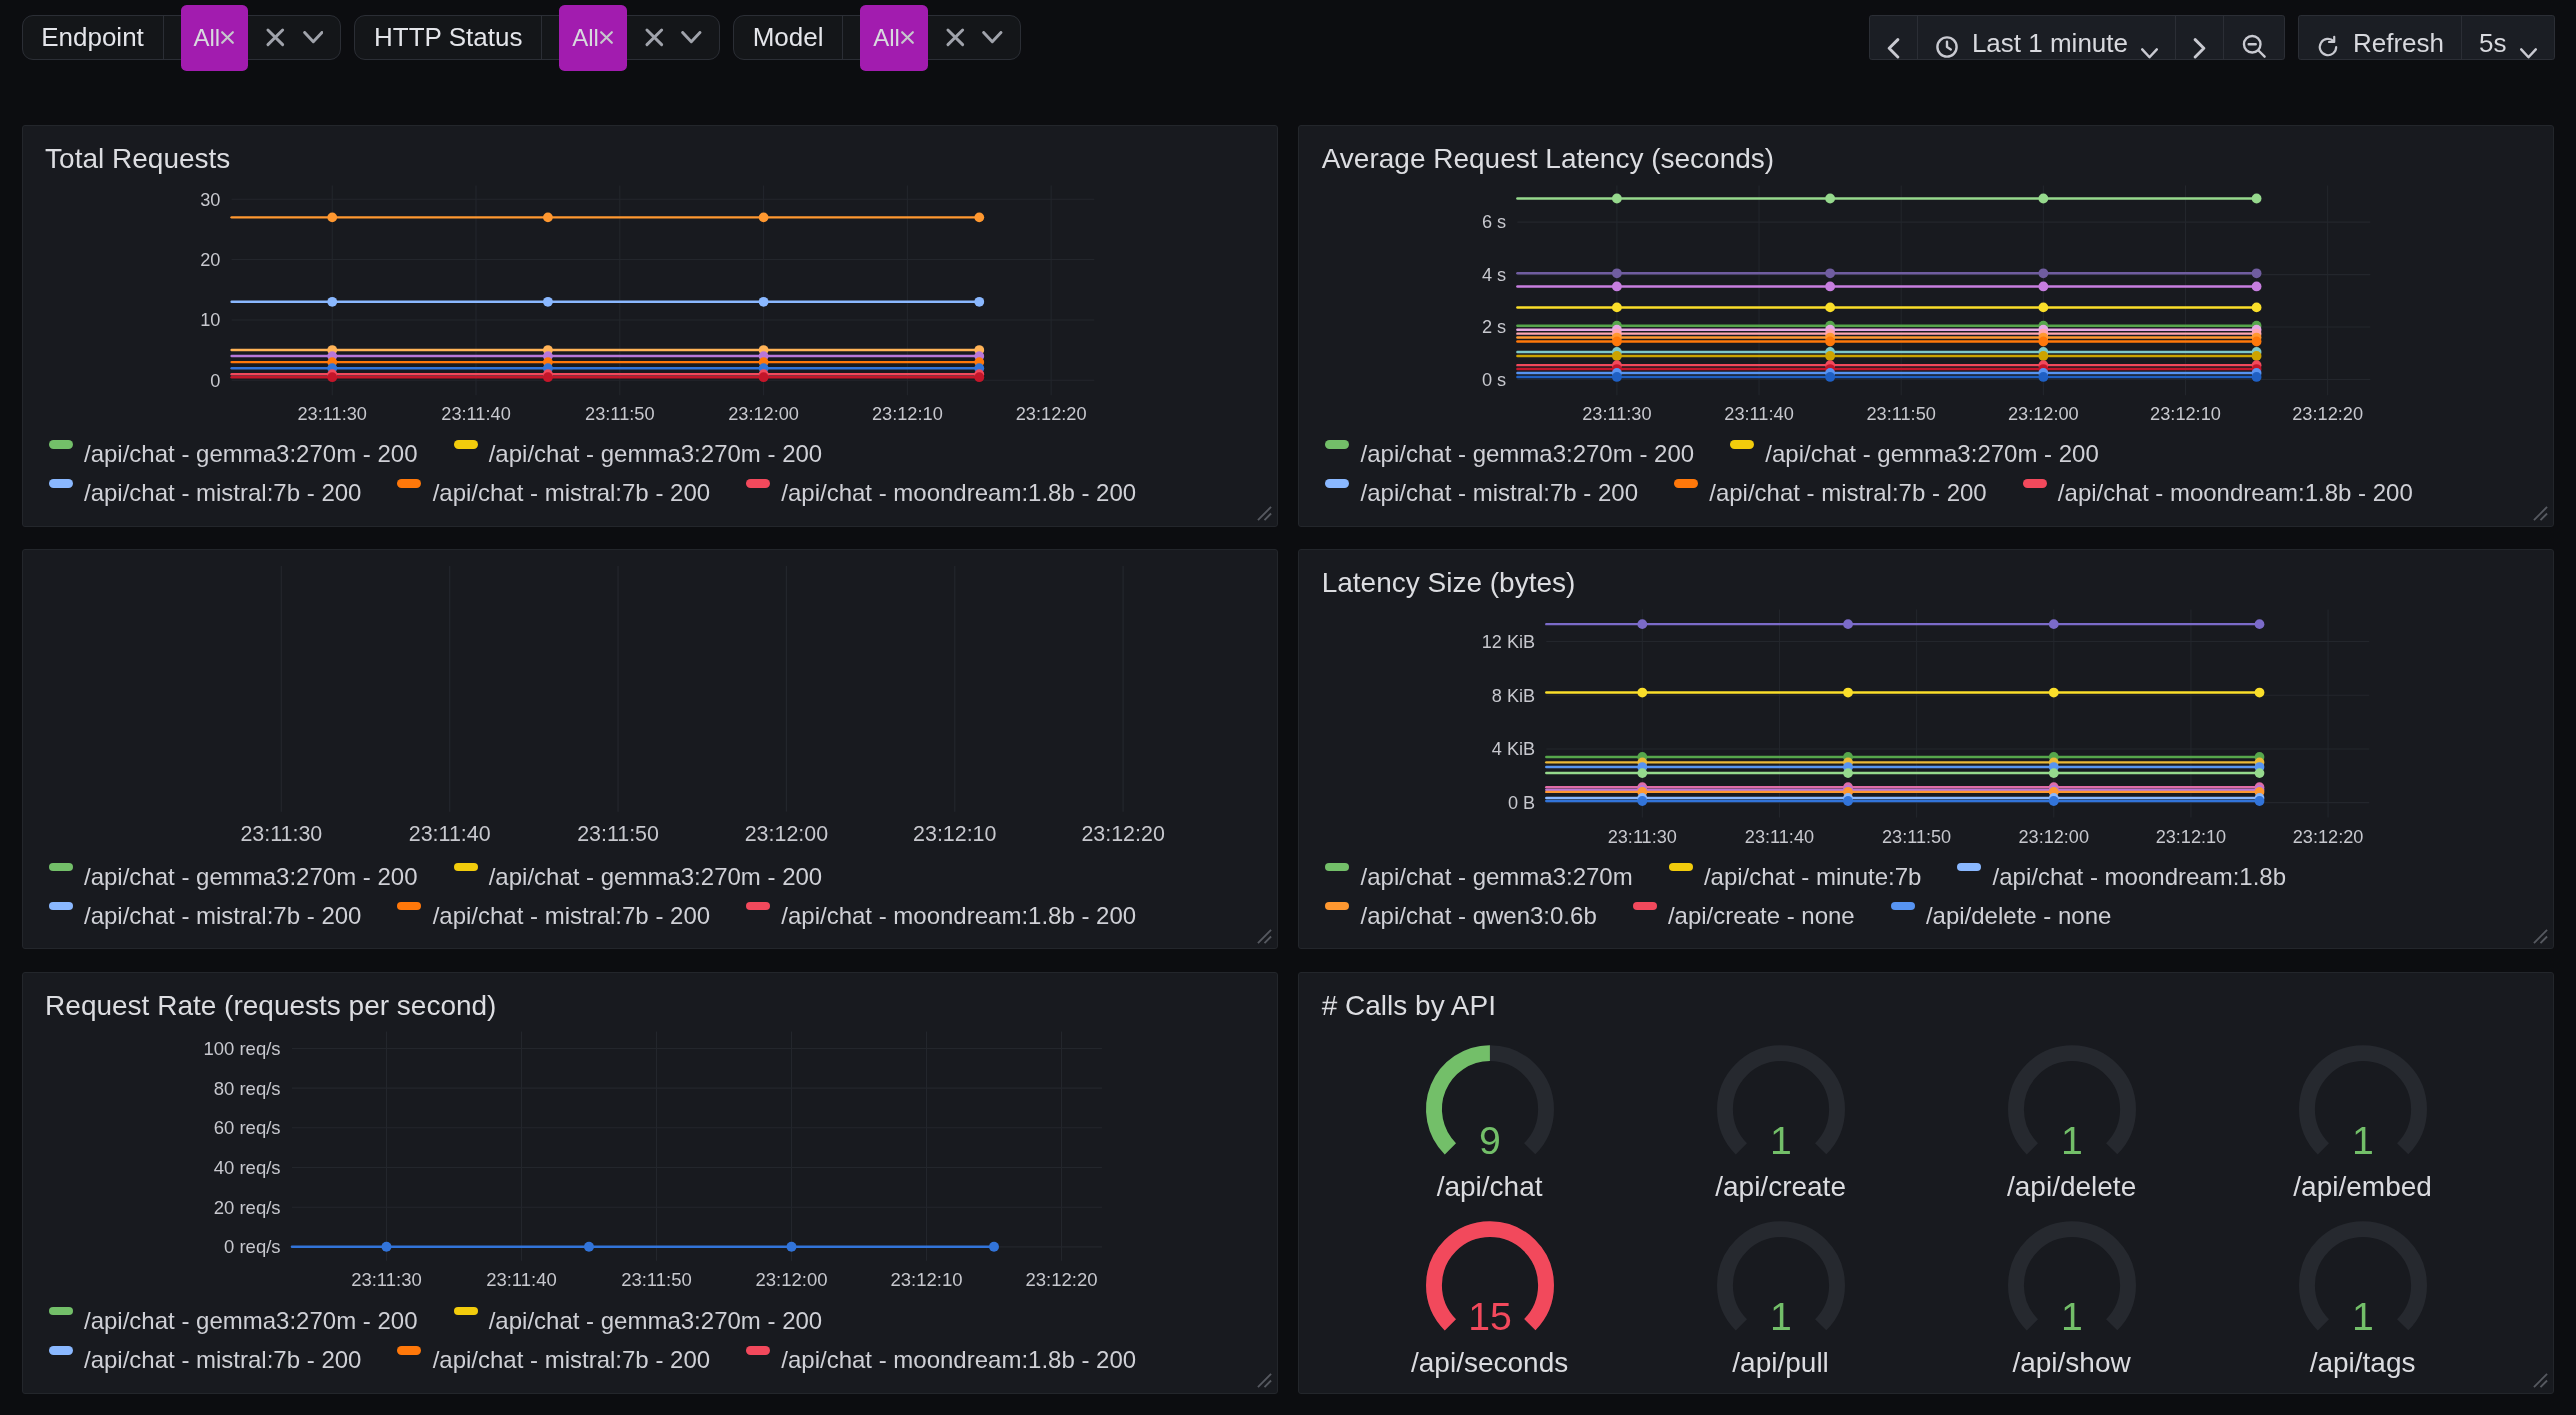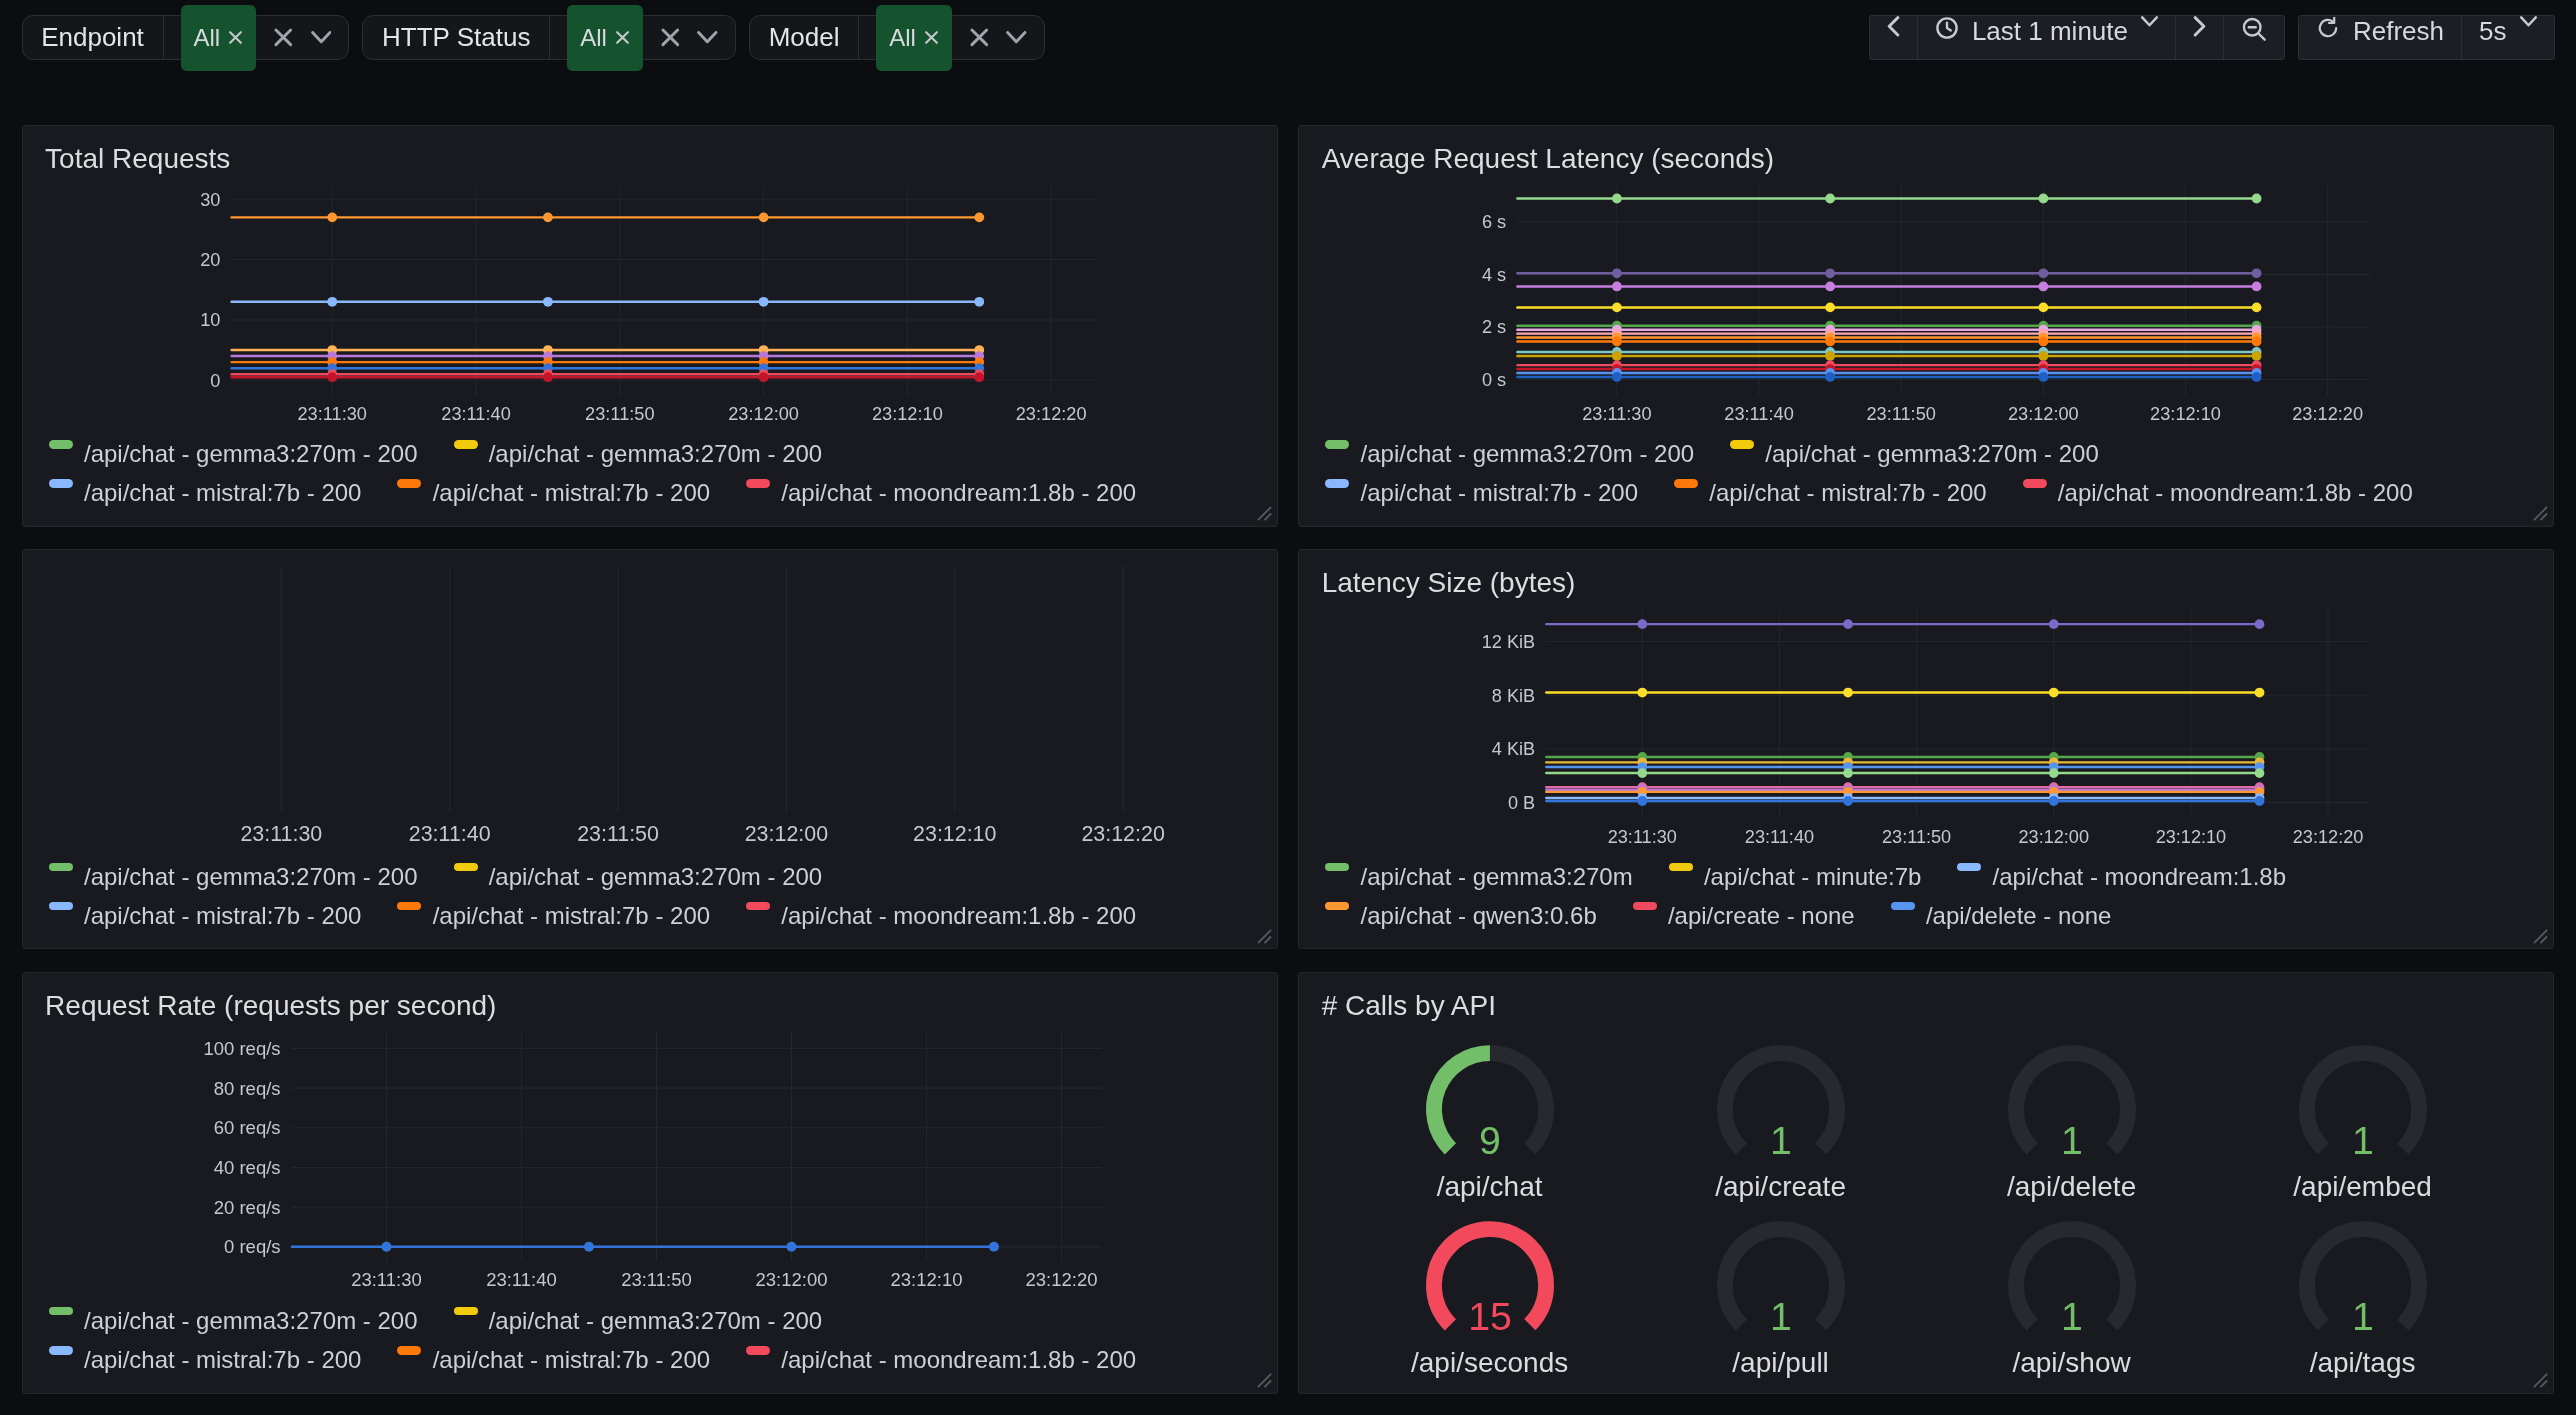--- a/index.html
+++ b/index.html
@@ -9,28 +9,28 @@
     font-family:"Liberation Sans",sans-serif;
     -webkit-font-smoothing:antialiased;
   }
   svg text{font-family:"Liberation Sans",sans-serif}
   
   .topbar{display:flex;justify-content:space-between;align-items:center;padding:15px 21.5px 0}
   .filters{display:flex;gap:13px}
   .filter-group{display:flex;align-items:stretch;height:43px;border:0.9px solid #2B2E35;border-radius:11px;background:#141619}
   .filter-label{padding:0 18.7px;color:#E4E5EA;font-size:26px;display:flex;align-items:center;border-right:0.9px solid #2B2E35}
   .filter-value{display:flex;align-items:center;gap:17px;padding:0 17px}
-  .chip{display:flex;align-items:center;gap:8px;background:#14532d;border-radius:5.6px;padding:19px 13px;color:#D8D9DE;font-size:24px;cursor:pointer}
+  .chip{display:flex;align-items:center;gap:0;background:#a21caf;border-radius:5.6px;padding:19px 13px;color:#D8D9DE;font-size:24px;cursor:pointer}
   .icon{display:flex;align-items:center}
   .icon svg{stroke:#A0A3AB;fill:none;stroke-width:2;stroke-linecap:round;stroke-linejoin:round}
   .chip .icon svg{stroke:#C6C7CC}
   
   .timebar{display:flex;gap:13px}
   .tgroup{display:flex;align-items:stretch;height:43px;border:0.9px solid #2B2E35;background:#1B1E24;border-radius:2.8px}
-  .tbtn{display:flex;align-items:flex-start;gap:13px;padding:0 17px;color:#D8D9DE;font-size:26px;font-weight:500;border-left:0.9px solid #2B2E35;cursor:pointer}
+  .tbtn{display:flex;align-items:flex-end;gap:13px;padding:0 17px;color:#D8D9DE;font-size:26px;font-weight:500;border-left:0.9px solid #2B2E35;cursor:pointer}
   .tbtn:first-child{border-left:none}
   .tbtn .icon svg{stroke:#C9CAD1}
   
   .grid{display:grid;grid-template-columns:1256px 1256px;grid-template-rows:402px 400px 422px;gap:22.4px 20.6px;padding:0 21.5px;margin-top:65px}
   .panel{position:relative;background:#181A1F;border:0.9px solid #23262B;border-radius:3px;display:flex;flex-direction:column;padding:5.6px 17px 9.3px;box-sizing:border-box}
   .panel h2{margin:11.2px 0 1.9px 5.6px;font-size:28px;font-weight:500;color:#DCDDE1;cursor:pointer}
   .chart{flex:1;width:100%;min-height:0}
   .legend{padding:1.9px 0 3.7px 9.3px}
   .legend-row{display:flex;gap:36px;margin:11.2px 0 5.6px}
   .legend-item{display:flex;align-items:flex-start;gap:11.2px;color:#CFD0D6;font-size:24px;cursor:pointer;white-space:nowrap}

